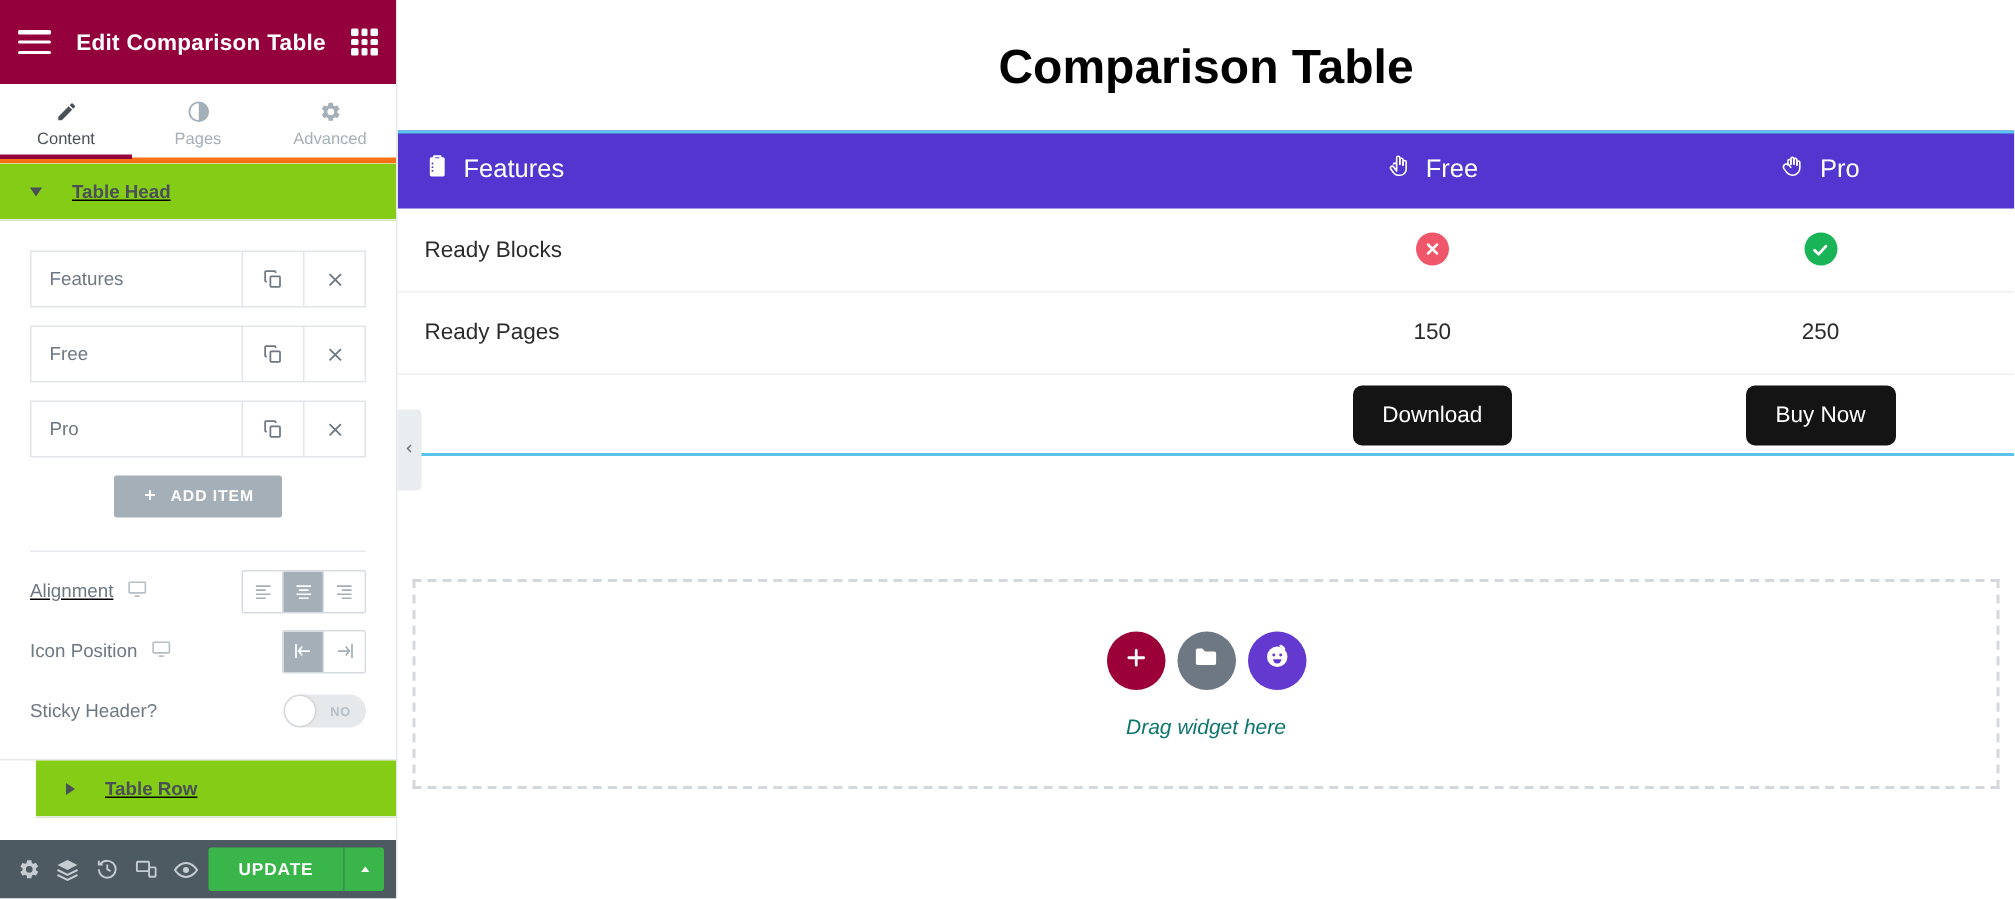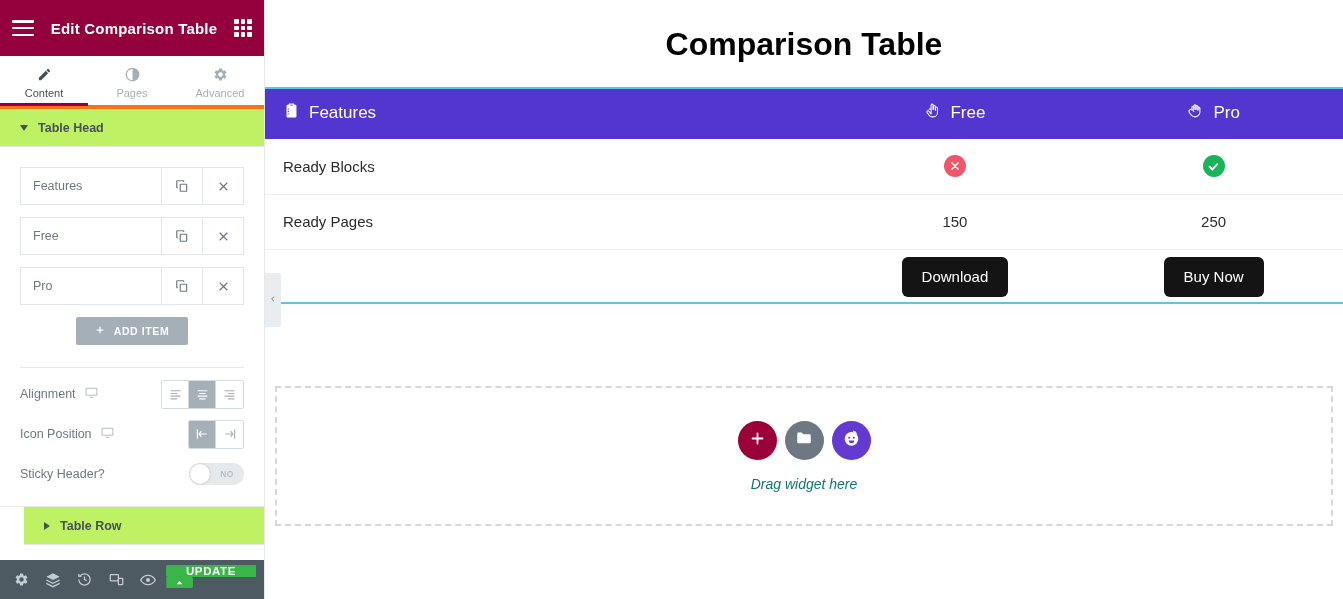--- a/index.html
+++ b/index.html
@@ -45,23 +45,23 @@
   .tab.active { color: #495157; }
   .tab.active::after {
     content: ""; position: absolute; left: 0; right: 0; bottom: -1px;
     height: 3px; background: #93003c;
   }
   .tab svg { display: block; }
 
   .panel-scroll { flex: 1; overflow: hidden; background: #fff; }
 
   .section-head {
-    height: 38px; display: flex; align-items: center; gap: 10px;
+    height: 38px; display: flex; align-items: center; gap: 20px;
     padding: 0 20px; border-bottom: 1px solid #e6e9ec;
-    background: #bef264; cursor: pointer;
+    background: #84cc16; cursor: pointer; text-decoration: underline;
   }
   .section-head .caret { width: 0; height: 0; flex: none; }
   .caret.down { border-left: 4.5px solid transparent; border-right: 4.5px solid transparent; border-top: 6px solid #495157; }
   .caret.right { border-top: 4.5px solid transparent; border-bottom: 4.5px solid transparent; border-left: 6px solid #495157; }
   .section-head .title { font-size: 12.5px; font-weight: bold; color: #495157; }
 
   .controls-block { padding: 20px 20px 0; }
   .repeater-row {
     display: flex; height: 38px; margin-bottom: 12px;
     border: 1px solid #e2e5e8; background: #fff;
@@ -104,21 +104,21 @@
   .switcher .txt { flex: 1; text-align: center; font-size: 8.5px; font-weight: bold; color: #b6bfc6; letter-spacing: .4px; }
 
   .panel-footer {
     height: 39px; background: #4d5a61; display: flex; align-items: center;
     padding: 0 8px; gap: 4px; flex: none;
   }
   .foot-ico {
     width: 28px; height: 28px; display: flex; align-items: center; justify-content: center;
     color: #c5ccd2; cursor: pointer;
   }
-  .update-wrap { margin-left: auto; display: flex; height: 29px; flex-direction: column; }
+  .update-wrap { margin-left: auto; display: flex; height: 29px; }
   .update-btn {
     background: #39b54a; color: #fff; font-size: 11.5px; font-weight: bold;
     letter-spacing: .6px; padding: 0 20px; display: flex; align-items: center;
     border-radius: 2px 0 0 2px; cursor: pointer;
   }
   .update-caret {
     background: #39b54a; width: 27px; display: flex; align-items: center; justify-content: center;
     border-left: 1px solid #2fa340; border-radius: 0 2px 2px 0; cursor: pointer;
   }
 
@@ -301,21 +301,21 @@
             <svg width="10" height="10" viewBox="0 0 24 24" fill="none" stroke="currentColor" stroke-width="3">
                 <path d="M12 4v16M4 12h16"></path>
               </svg>
           </span>
           <span>ADD ITEM</span>
         </div>
 
         <div class="divider"></div>
       </div>
 
-      <div class="ctrl-row" style="margin-top:6px;">
+      <div class="ctrl-row" style="margin-top:6px;text-decoration:underline;">
         <div class="ctrl-label">
           <span>Alignment</span>
           <span class="monitor-ico">
             <svg width="13" height="13" viewBox="0 0 24 24" fill="none" stroke="#b6bfc6" stroke-width="2">
                 <rect x="2" y="4" width="20" height="13" rx="1"></rect>
                 <path d="M9 21h6"></path>
               </svg>
           </span>
         </div>
         <div class="choices">

